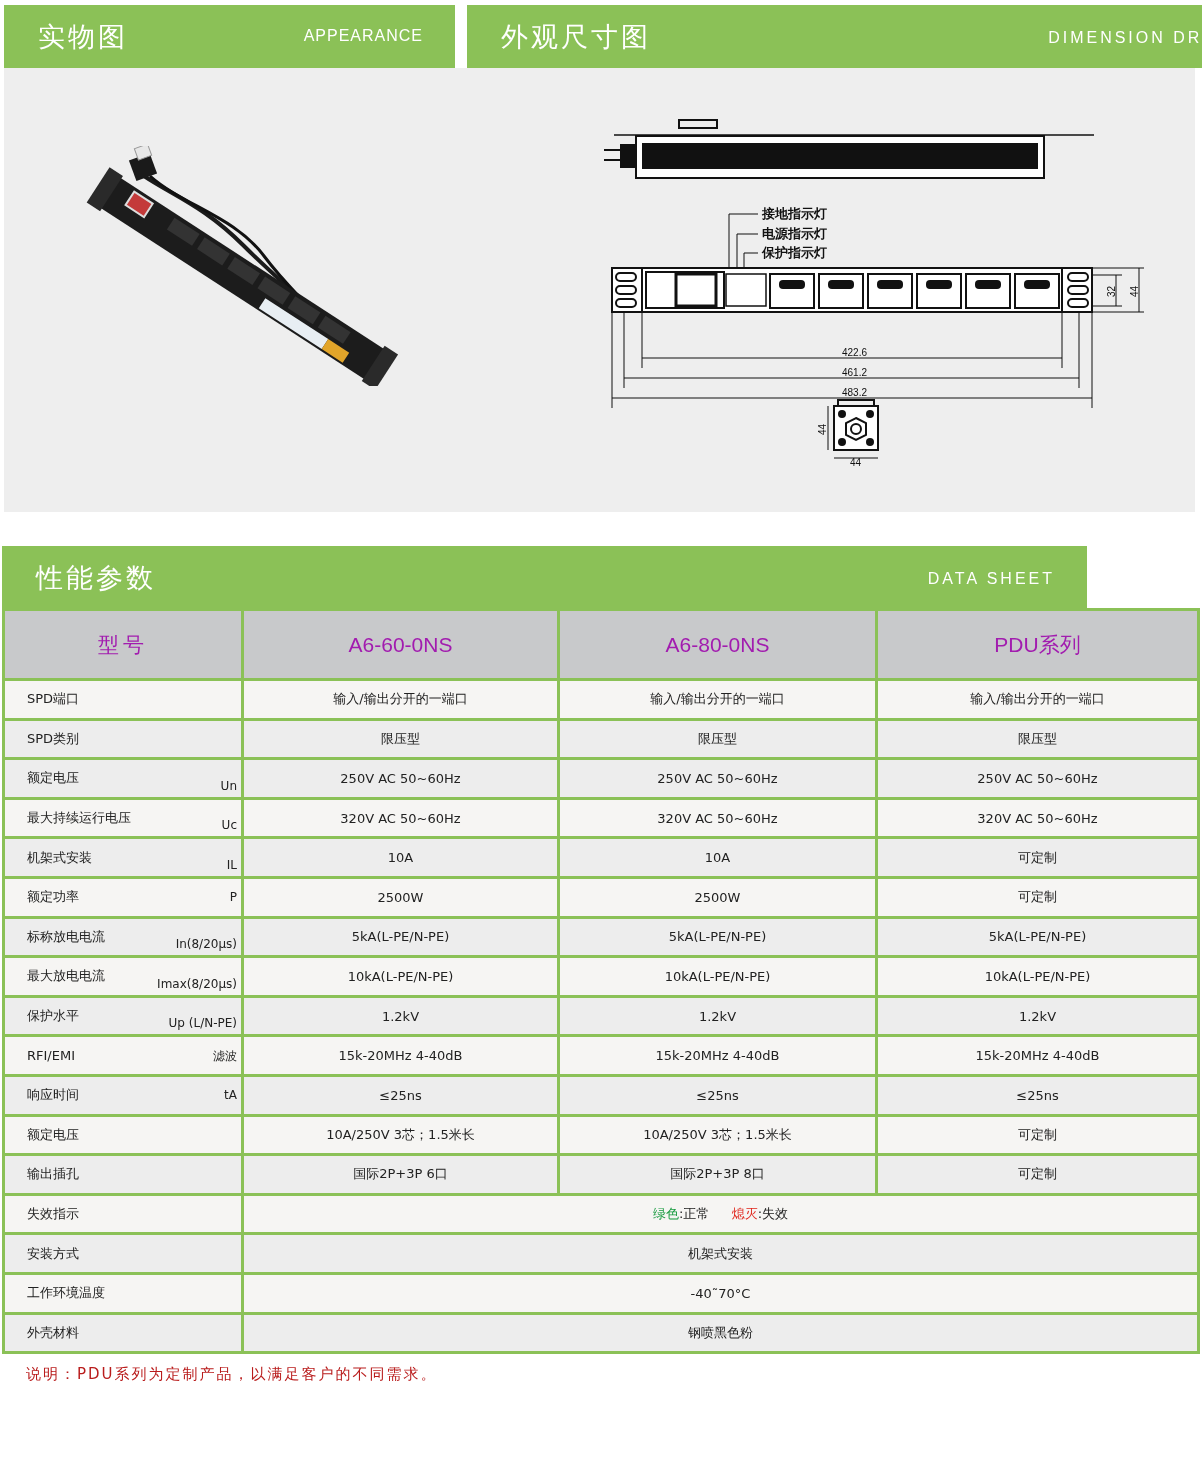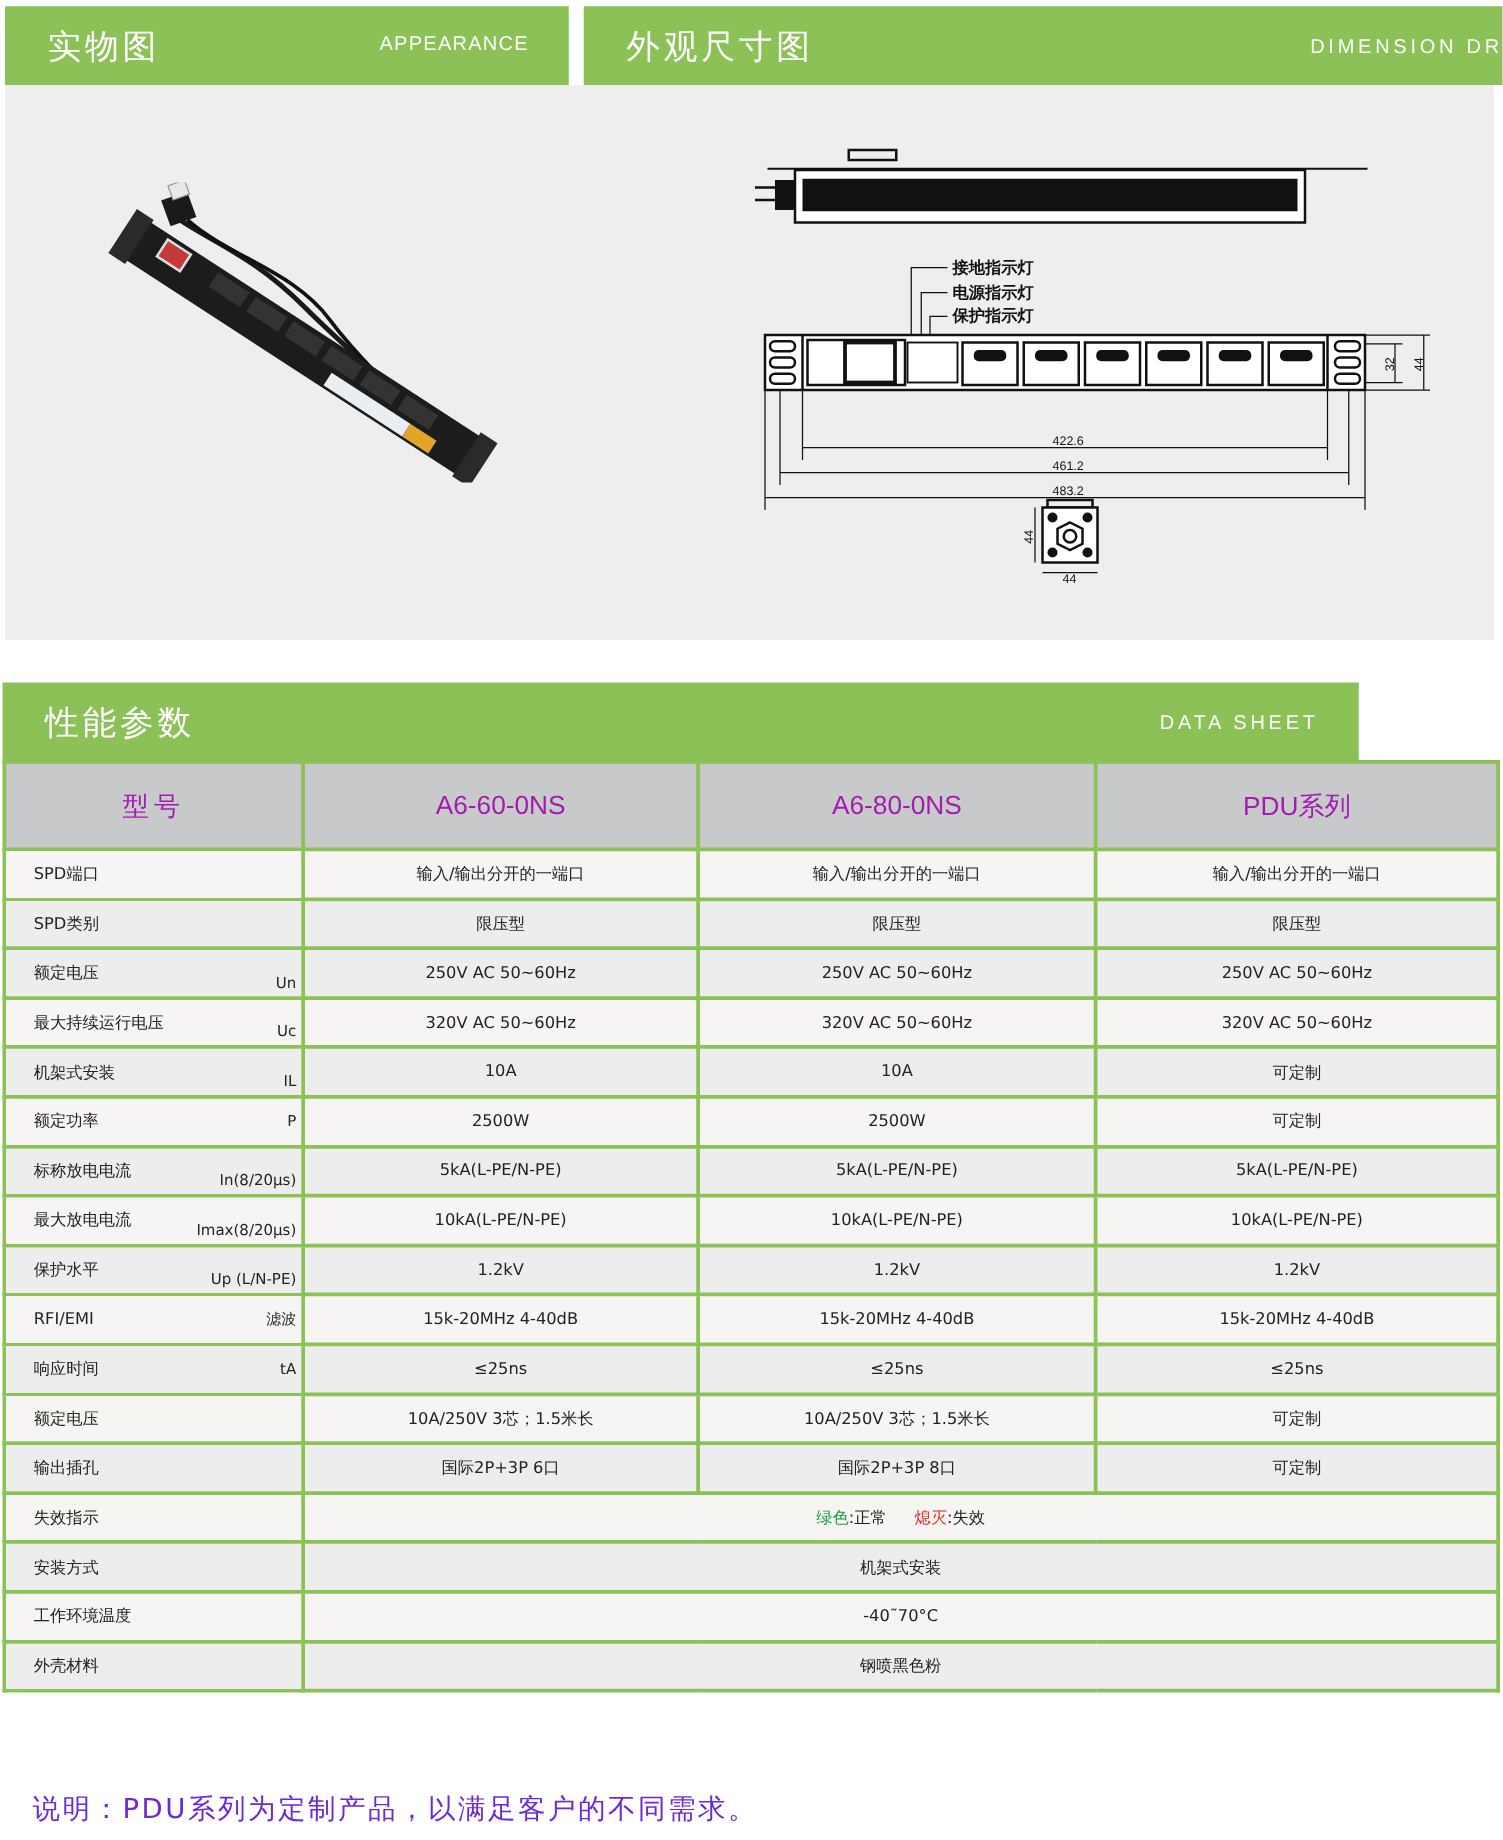--- a/index.html
+++ b/index.html
@@ -28,21 +28,21 @@
   #spec-table th { height: 70px; background: #c8c9cb; font-size: 21px; color: #a21caf; font-family: "Liberation Sans", sans-serif; }
   #spec-table td { height: 39.6px; font-size: 13px; color: #222; }
   #spec-table tr.odd td { background: #f6f5f3; }
   #spec-table tr.even td { background: #ededed; }
   #spec-table td.label { text-align: left; padding-left: 22px; position: relative; }
   #spec-table td.label .sym { position: absolute; right: 4px; bottom: 4px; font-size: 12px; }
   #spec-table td.label .sym.mid { bottom: auto; top: 50%; transform: translateY(-50%); }
   .green { color: #169a3e; }
   .red { color: #e0261c; margin-left: 14px; }
 
-  #note { position: absolute; left: 26px; top: 1432px; font-size: 22px; letter-spacing: 2px; color: #6d28d9; }
+  #note { position: absolute; left: 26px; top: 1365px; font-size: 15px; letter-spacing: 2px; color: #b91c1c; }
 
   .draw-label { font-size: 13px; font-weight: bold; fill: #111; }
   .dim-text { font-size: 10px; fill: #111; font-family: "Liberation Sans", sans-serif; }
 </style>
 </head>
 <body>
 
 <div class="bar" id="bar-appearance">
   <span class="cn">实物图</span>
   <span class="en">APPEARANCE</span>

